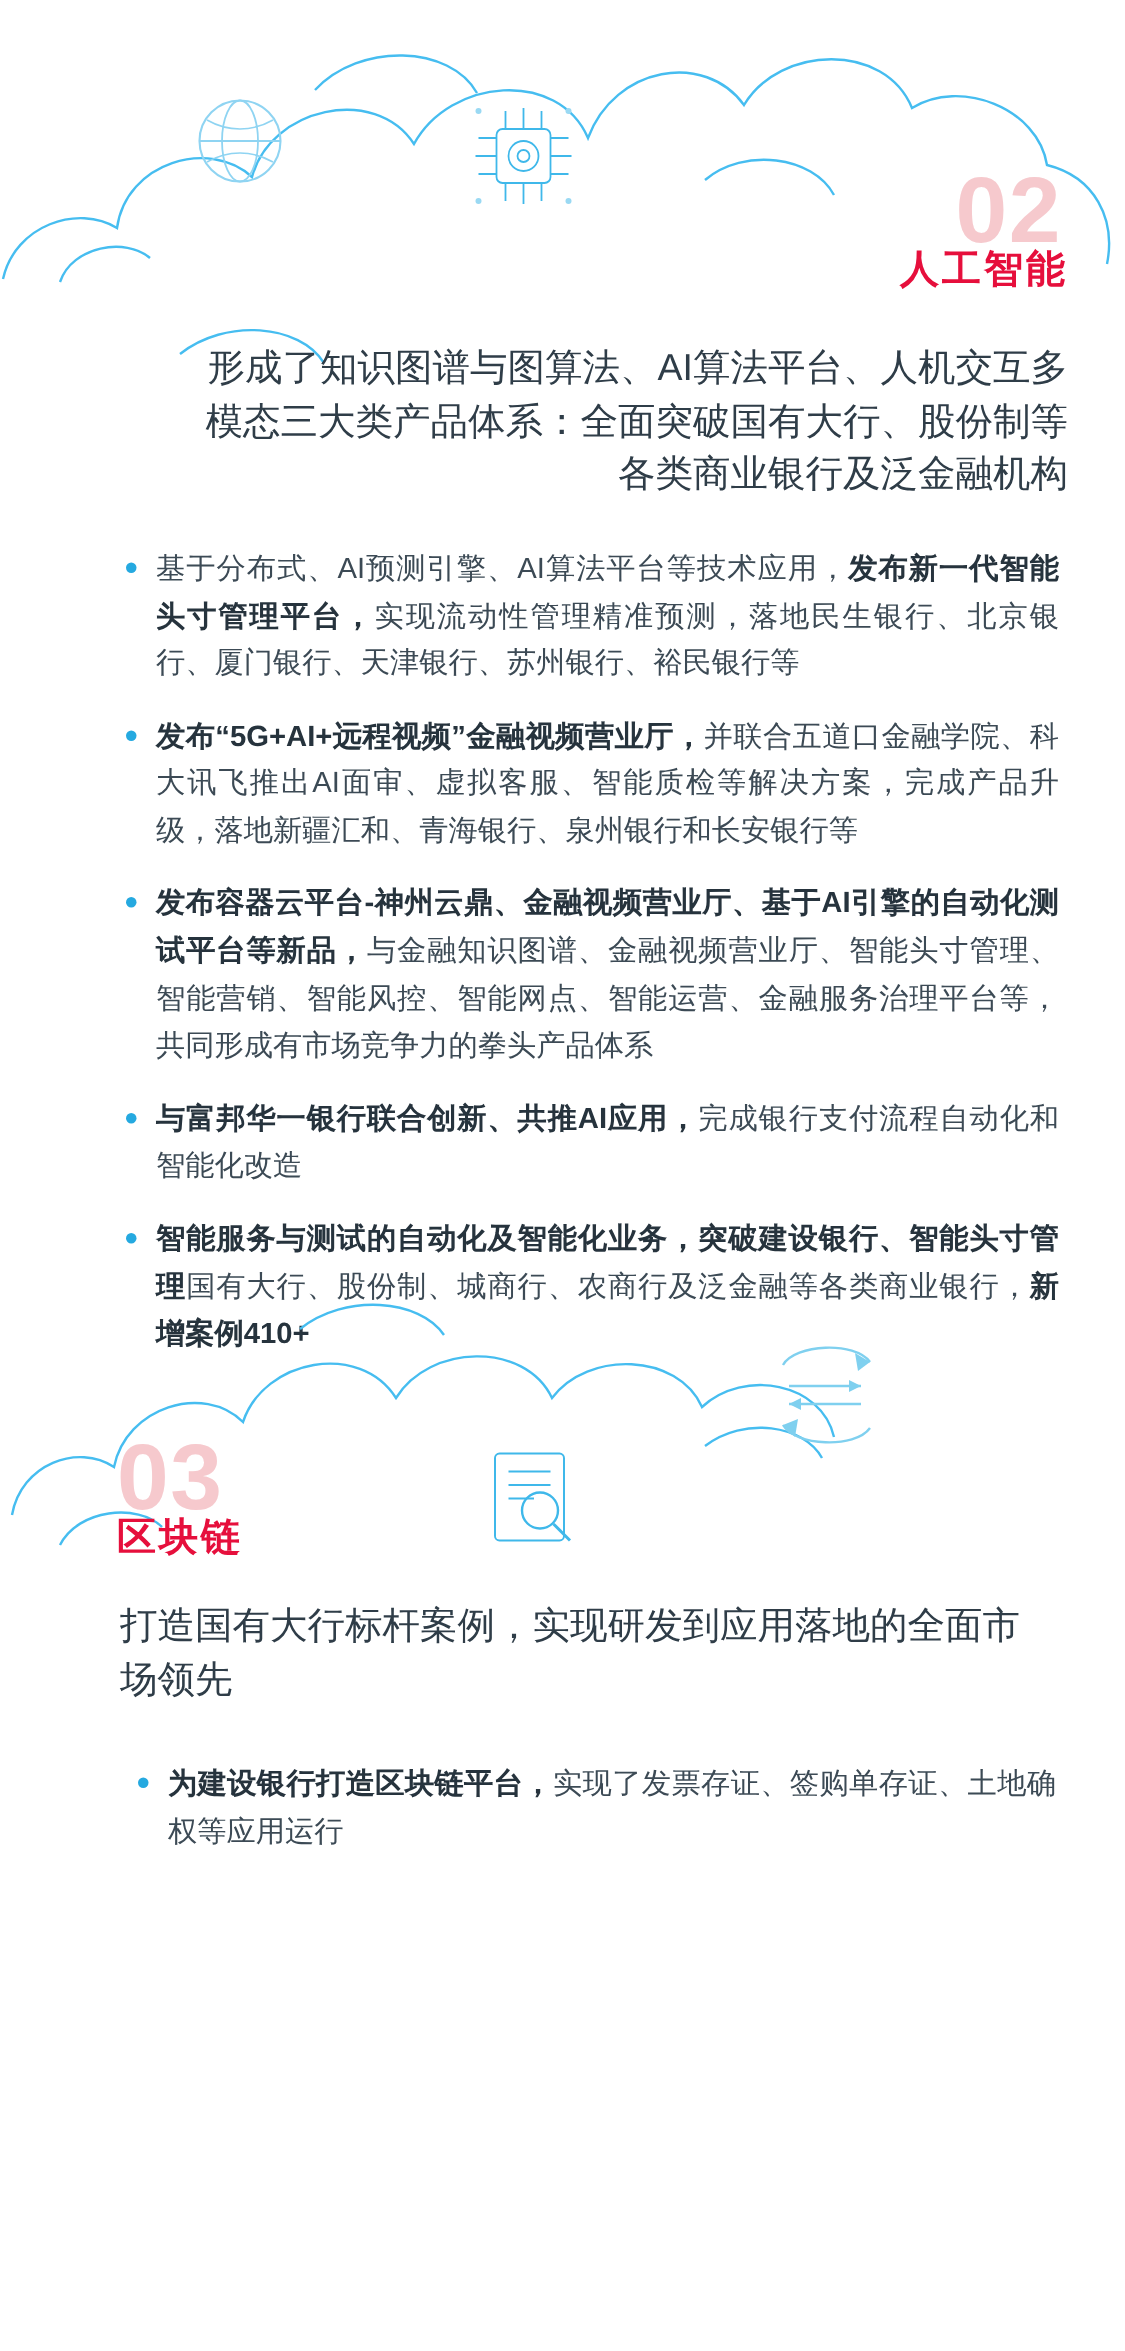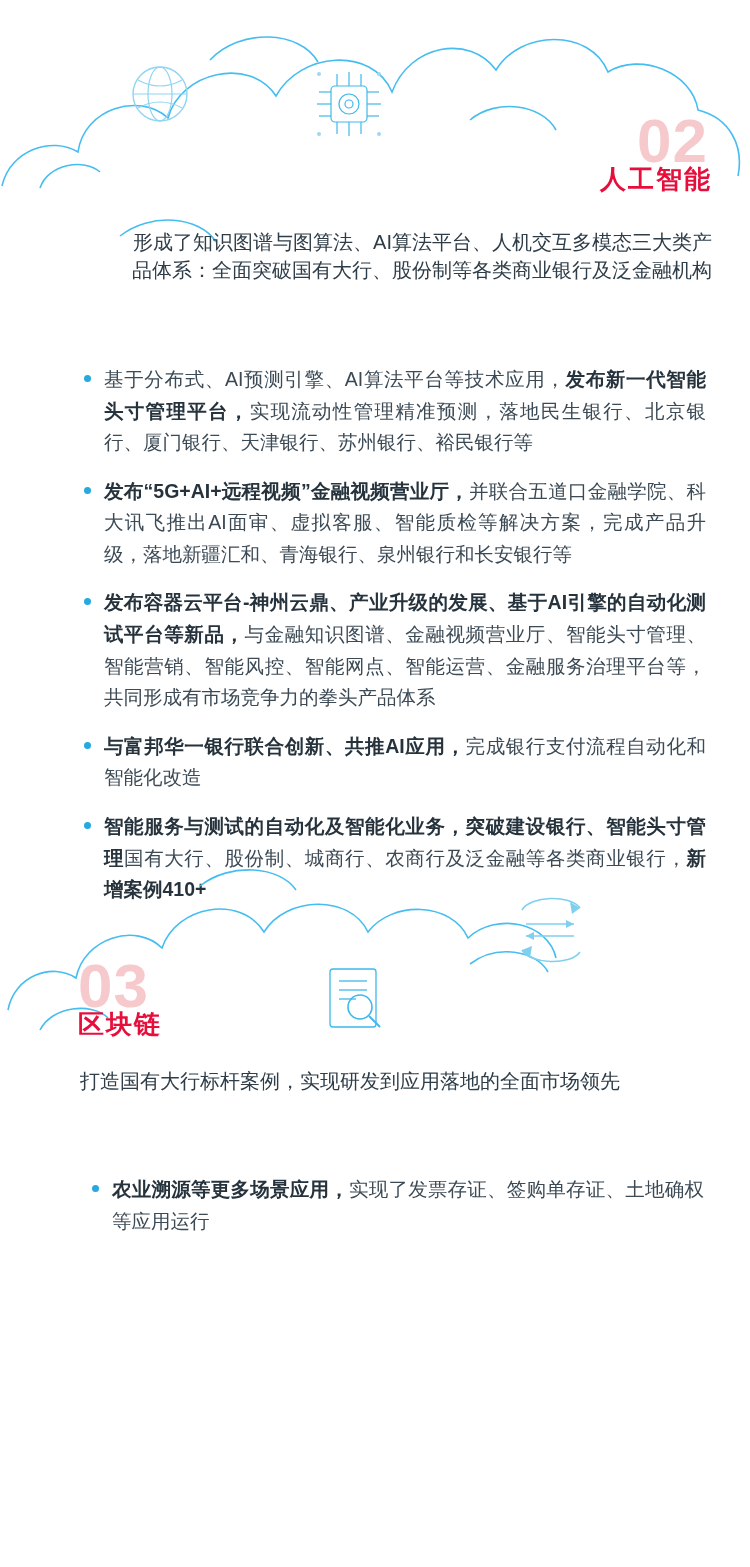--- a/index.html
+++ b/index.html
@@ -31,21 +31,21 @@
   }
   .sec-title{
     font-size:26px;
     font-weight:bold;
     color:#e60f3c;
     letter-spacing:2px;
     line-height:1;
     text-align:right;
   }
   .sec-lead{
-    font-size:20px;
+    font-size:25px;
     line-height:1.42;
     color:#2f3d48;
     font-weight:500;
   }
 
   
   #sec02{position:absolute;top:110px;left:0;width:750px;}
   #sec02 .num-wrap{position:absolute;right:42px;top:0;text-align:right;}
   #sec02 .title-wrap{position:absolute;right:38px;top:56px;text-align:right;}
   #sec02 .lead{position:absolute;right:38px;top:118px;width:592px;text-align:right;}
@@ -146,21 +146,21 @@
       <span class="sec-num">02</span>
     </div>
     <div class="title-wrap">
       <span class="sec-title">人工智能</span>
     </div>
     <div class="lead sec-lead">形成了知识图谱与图算法、AI算法平台、人机交互多模态三大类产品体系：全面突破国有大行、股份制等各类商业银行及泛金融机构</div>
 
     <ul class="bullets list">
       <li>基于分布式、AI预测引擎、AI算法平台等技术应用，<b>发布新一代智能头寸管理平台，</b>实现流动性管理精准预测，落地民生银行、北京银行、厦门银行、天津银行、苏州银行、裕民银行等</li>
       <li><b>发布“5G+AI+远程视频”金融视频营业厅，</b>并联合五道口金融学院、科大讯飞推出AI面审、虚拟客服、智能质检等解决方案，完成产品升级，落地新疆汇和、青海银行、泉州银行和长安银行等</li>
-      <li><b>发布容器云平台-神州云鼎、产业升级的发展、基于AI引擎的自动化测试平台等新品，</b>与金融知识图谱、金融视频营业厅、智能头寸管理、智能营销、智能风控、智能网点、智能运营、金融服务治理平台等，共同形成有市场竞争力的拳头产品体系</li>
+      <li><b>发布容器云平台-神州云鼎、金融视频营业厅、基于AI引擎的自动化测试平台等新品，</b>与金融知识图谱、金融视频营业厅、智能头寸管理、智能营销、智能风控、智能网点、智能运营、金融服务治理平台等，共同形成有市场竞争力的拳头产品体系</li>
       <li><b>与富邦华一银行联合创新、共推AI应用，</b>完成银行支付流程自动化和智能化改造</li>
       <li><b>智能服务与测试的自动化及智能化业务，突破建设银行、智能头寸管理</b>国有大行、股份制、城商行、农商行及泛金融等各类商业银行，<b>新增案例410+</b></li>
     </ul>
   </div>
 
   <svg class="cloud-svg cloud-mid" width="750" height="240" viewBox="0 0 750 240">
     <g fill="none" stroke="#46bdf0" stroke-width="1.6">
       <path d="M8 150 C 14 116, 52 102, 76 118 C 84 78, 136 62, 162 88
                C 176 46, 240 34, 264 72 C 286 36, 350 34, 368 72
                C 392 40, 452 42, 468 78 C 496 52, 548 62, 556 98"></path>
@@ -199,17 +199,17 @@
   <div id="sec03" class="sec">
     <div class="num-wrap">
       <span class="sec-num">03</span>
     </div>
     <div class="title-wrap">
       <span class="sec-title">区块链</span>
     </div>
     <div class="lead sec-lead">打造国有大行标杆案例，实现研发到应用落地的全面市场领先</div>
 
     <ul class="bullets list">
-      <li><b>农业溯源等更多场景应用，</b>实现了发票存证、签购单存证、土地确权等应用运行</li>
+      <li><b>为建设银行打造区块链平台，</b>实现了发票存证、签购单存证、土地确权等应用运行</li>
     </ul>
   </div>
 
 </div>
 
 </body></html>

